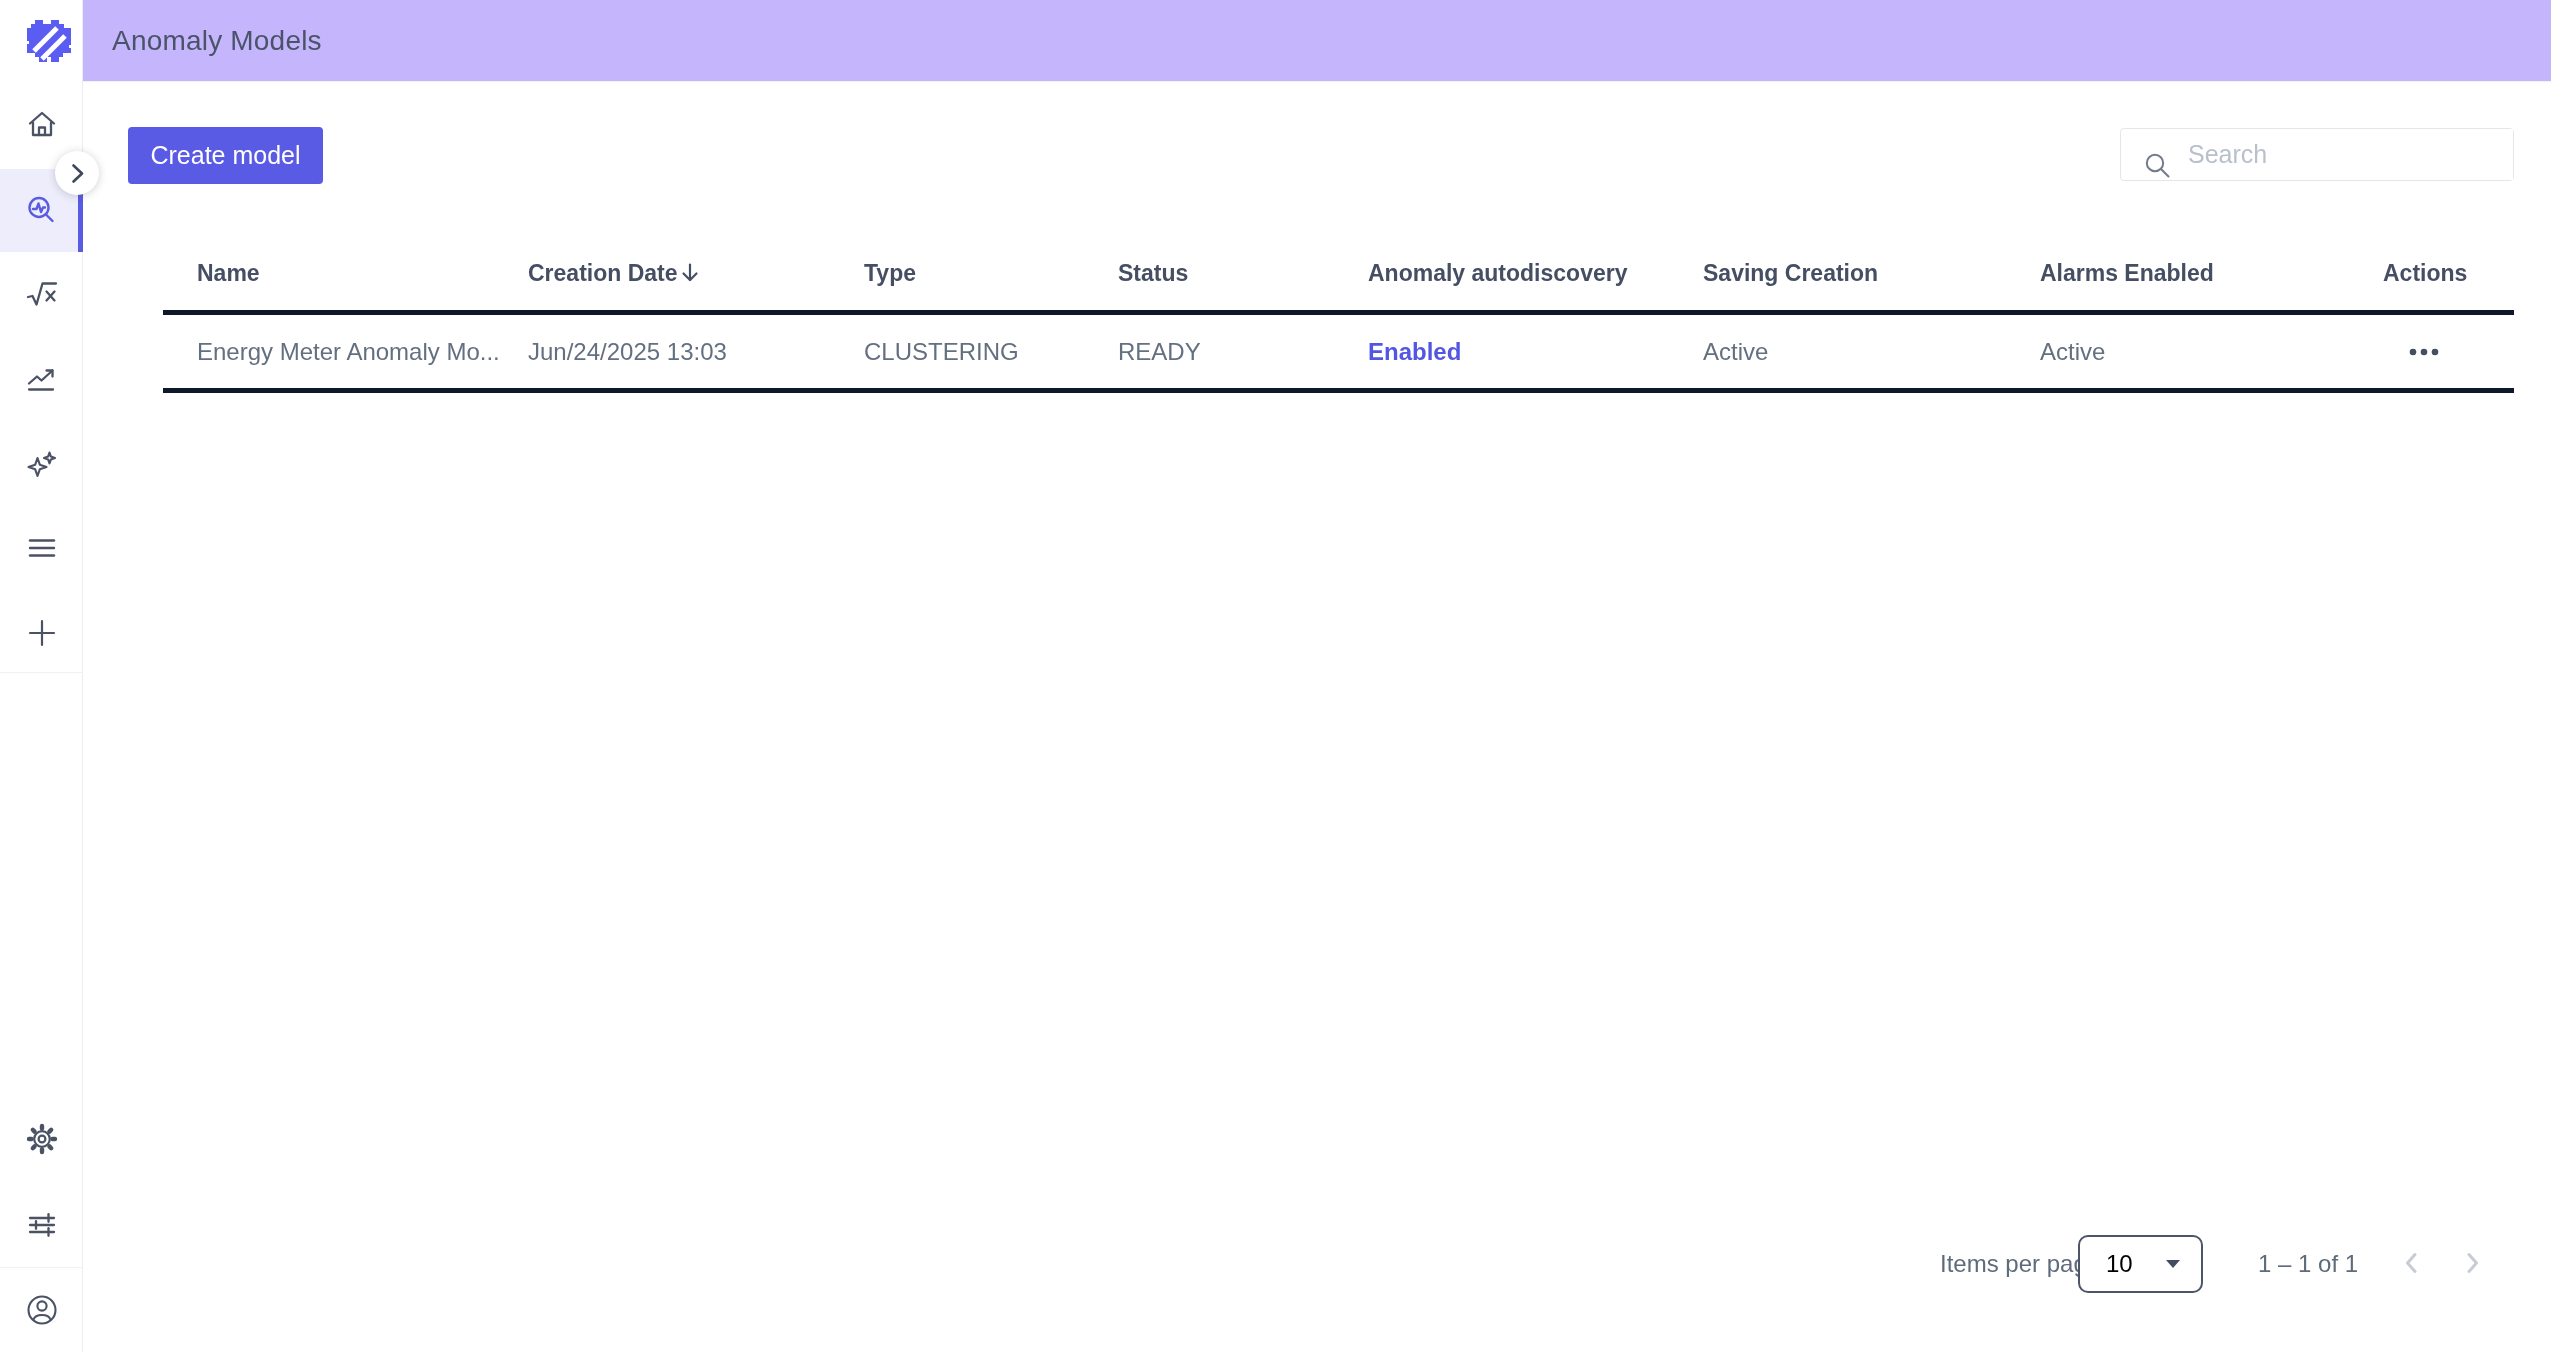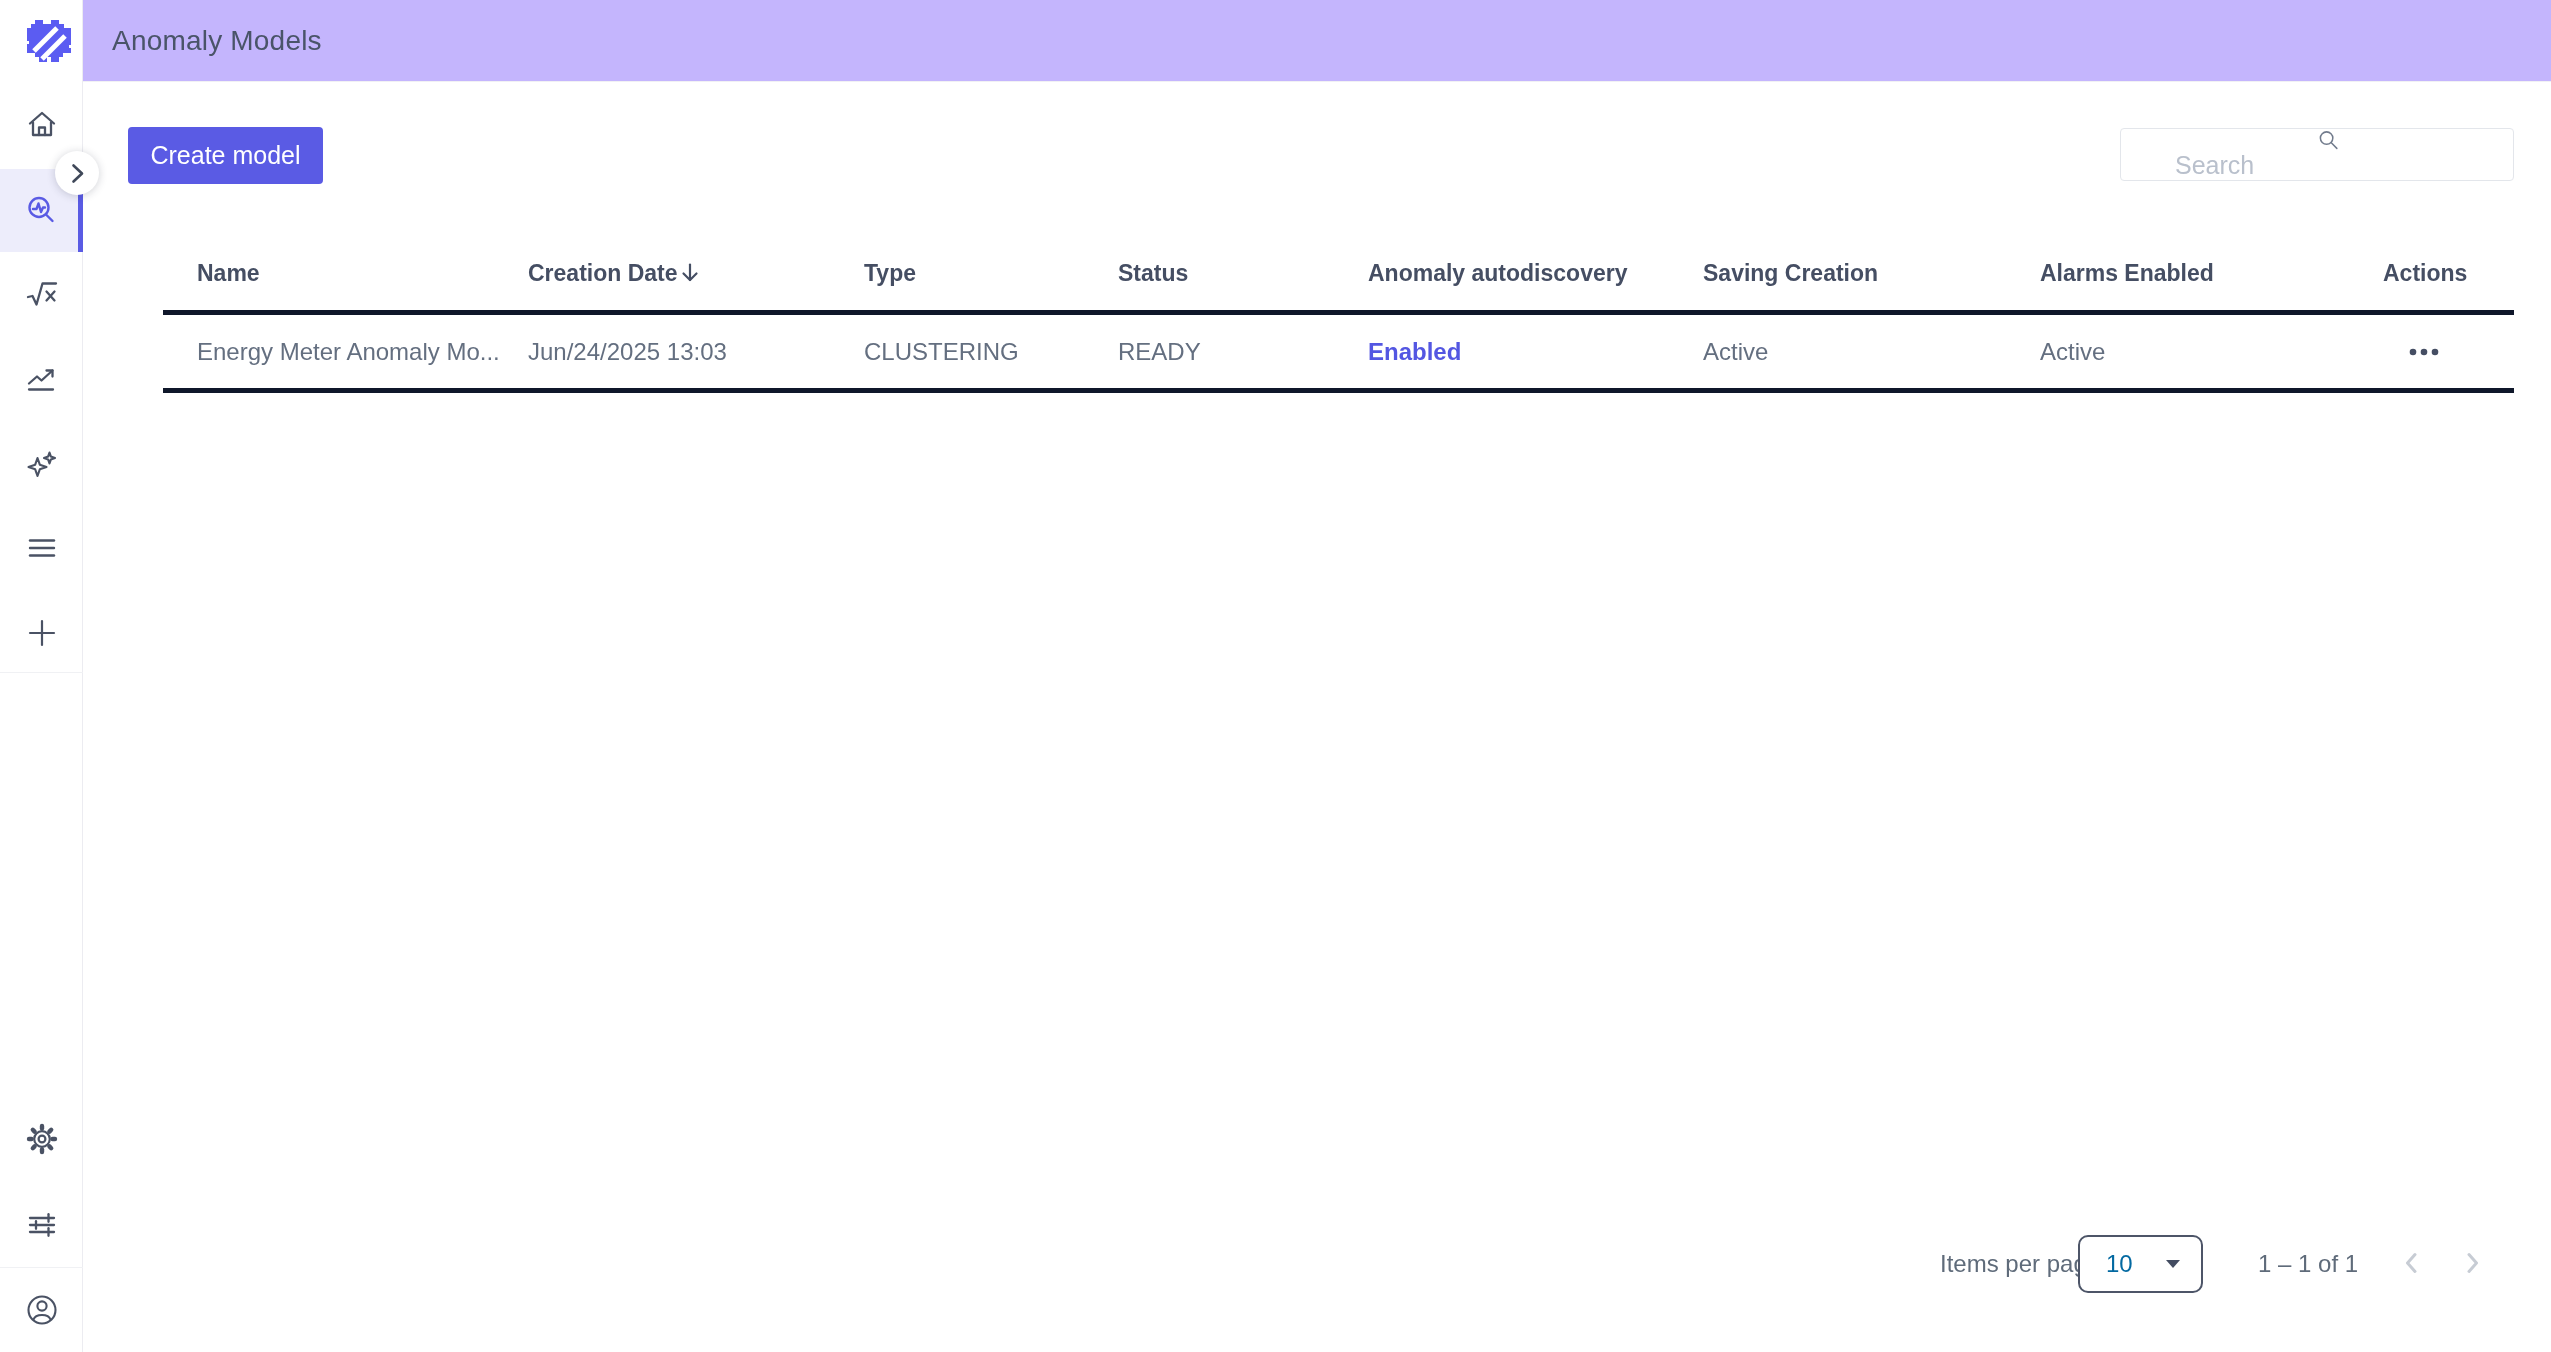--- a/index.html
+++ b/index.html
@@ -34,21 +34,21 @@
 
   
   .main { position:absolute; left:83px; top:82px; width:2468px; height:1270px;text-decoration:underline; }
 
   .create-btn { position:absolute; left:45px; top:45px; width:195px; height:57px;
                 background:var(--accent,#5a5be4); color:#fff; border:none; border-radius:4px;
                 font-size:25px; font-family:"Liberation Sans",sans-serif; cursor:pointer; }
 
   .search-box { position:absolute; left:2037px; top:46px; width:394px; height:53px;
                 border:1px solid #e3e6eb; border-radius:4px; background:#fff;
-                display:flex; align-items:center; padding-left:22px;flex-direction:column; }
+                display:flex; align-items:flex-end; padding-left:22px; }
   .search-box input { border:none; outline:none; flex:1; height:100%; margin-left:16px;
                 font-size:25px; color:#4a5469; font-family:"Liberation Sans",sans-serif; }
   .search-box input::placeholder { color:#b9c0cc; }
 
   
   .table { position:absolute; left:80px; top:154px; width:2351px; }
   .t-row { display:grid; padding-left:34px;
            grid-template-columns:331px 336px 254px 250px 335px 337px 343px 1fr;
            align-items:center; border-bottom:5px solid #0f172a; }
   .t-head { height:79px; font-size:23px; font-weight:700; color:#454e63; }
@@ -56,21 +56,21 @@
   .th-sort { display:flex; align-items:center; gap:0; cursor:pointer; }
   .cell-enabled { font-weight:700; color:var(--enabled_text,#5356e2); }
   .dots-btn { background:none; border:none; margin-left:25px; cursor:pointer;
               display:flex; align-items:center; height:40px; }
 
   
   .pager-label { position:absolute; left:1857px; top:1168px; font-size:24px; color:#5f6b7a; }
   .pager-select { position:absolute; left:1995px; top:1153px; width:125px; height:58px;
                   border:2px solid #4d5568; border-radius:10px; background:#fff;
                   display:flex; align-items:center; justify-content:space-between;
-                  padding:0 20px 0 26px; font-size:24px; color:#0369a1; cursor:pointer; }
+                  padding:0 20px 0 26px; font-size:24px; color:#000000; cursor:pointer; }
   .pager-range { position:absolute; left:2175px; top:1168px; font-size:24px; color:#5f6b7a; }
   .pager-nav { position:absolute; top:1157px; width:48px; height:48px; background:none;
                border:none; display:flex; align-items:center; justify-content:center; cursor:default; }
   .pager-prev { left:2305px; } .pager-next { left:2365px; }
 </style>
 </head>
 <body>
 
 <div class="app">
 

